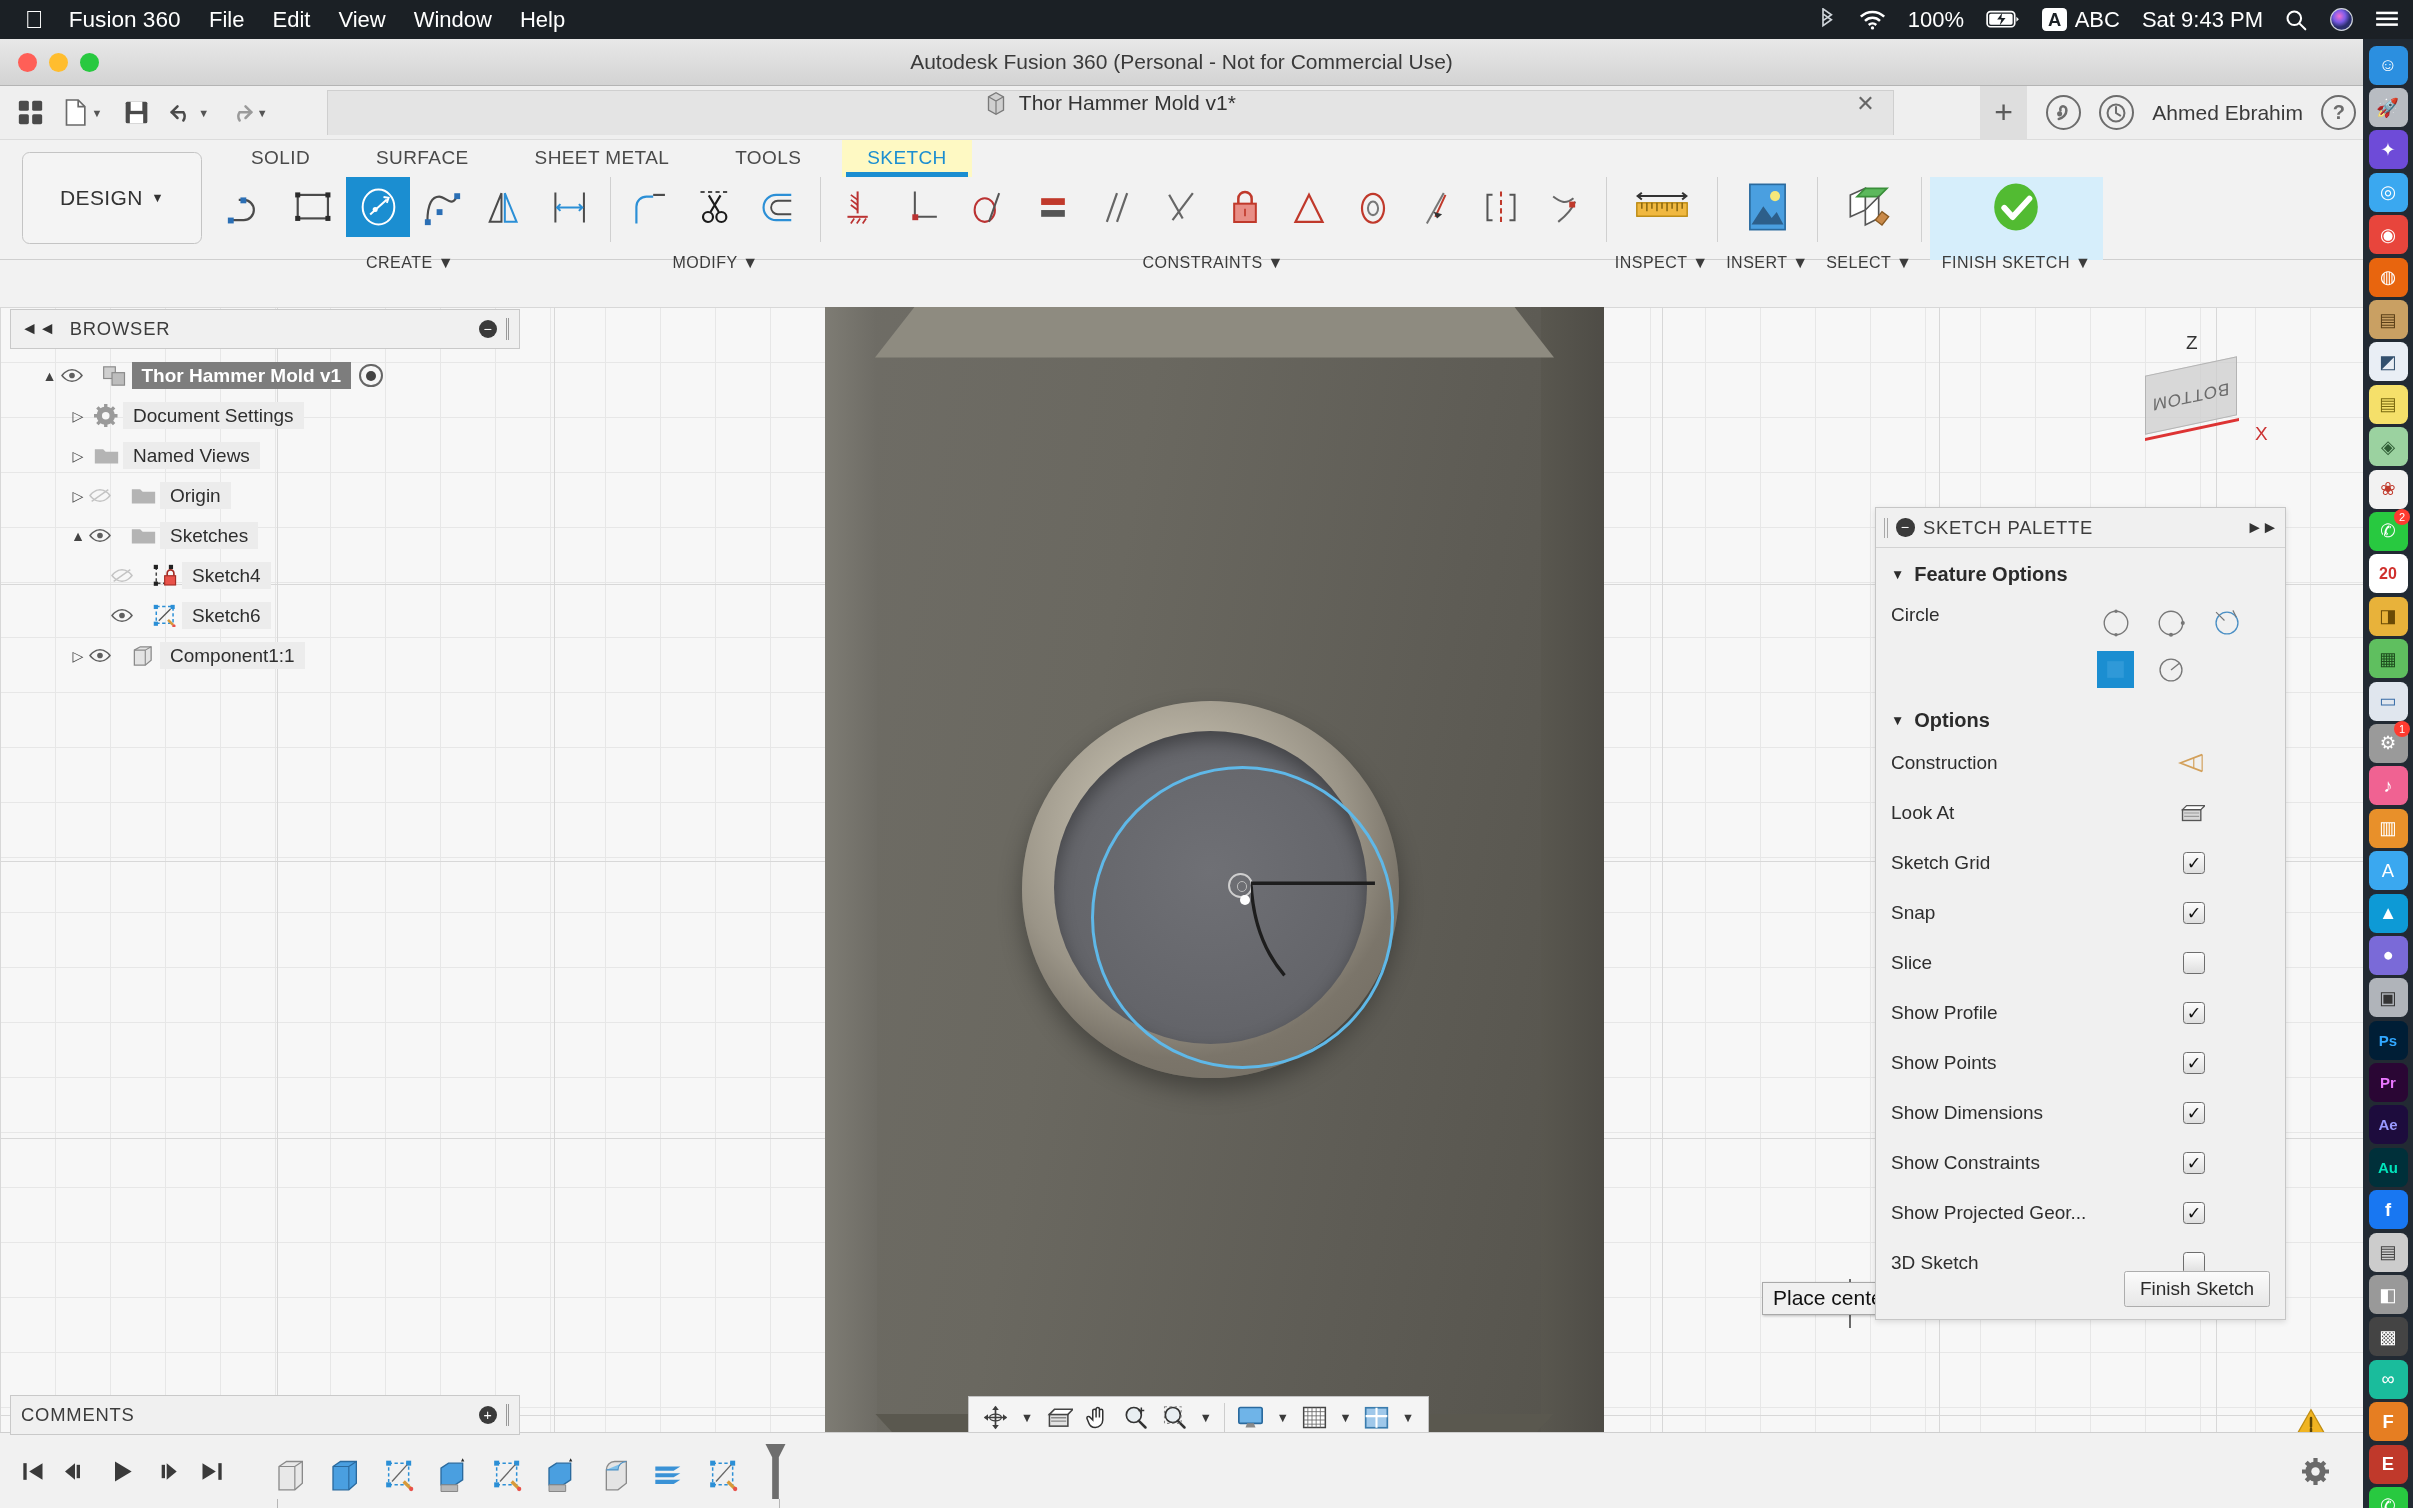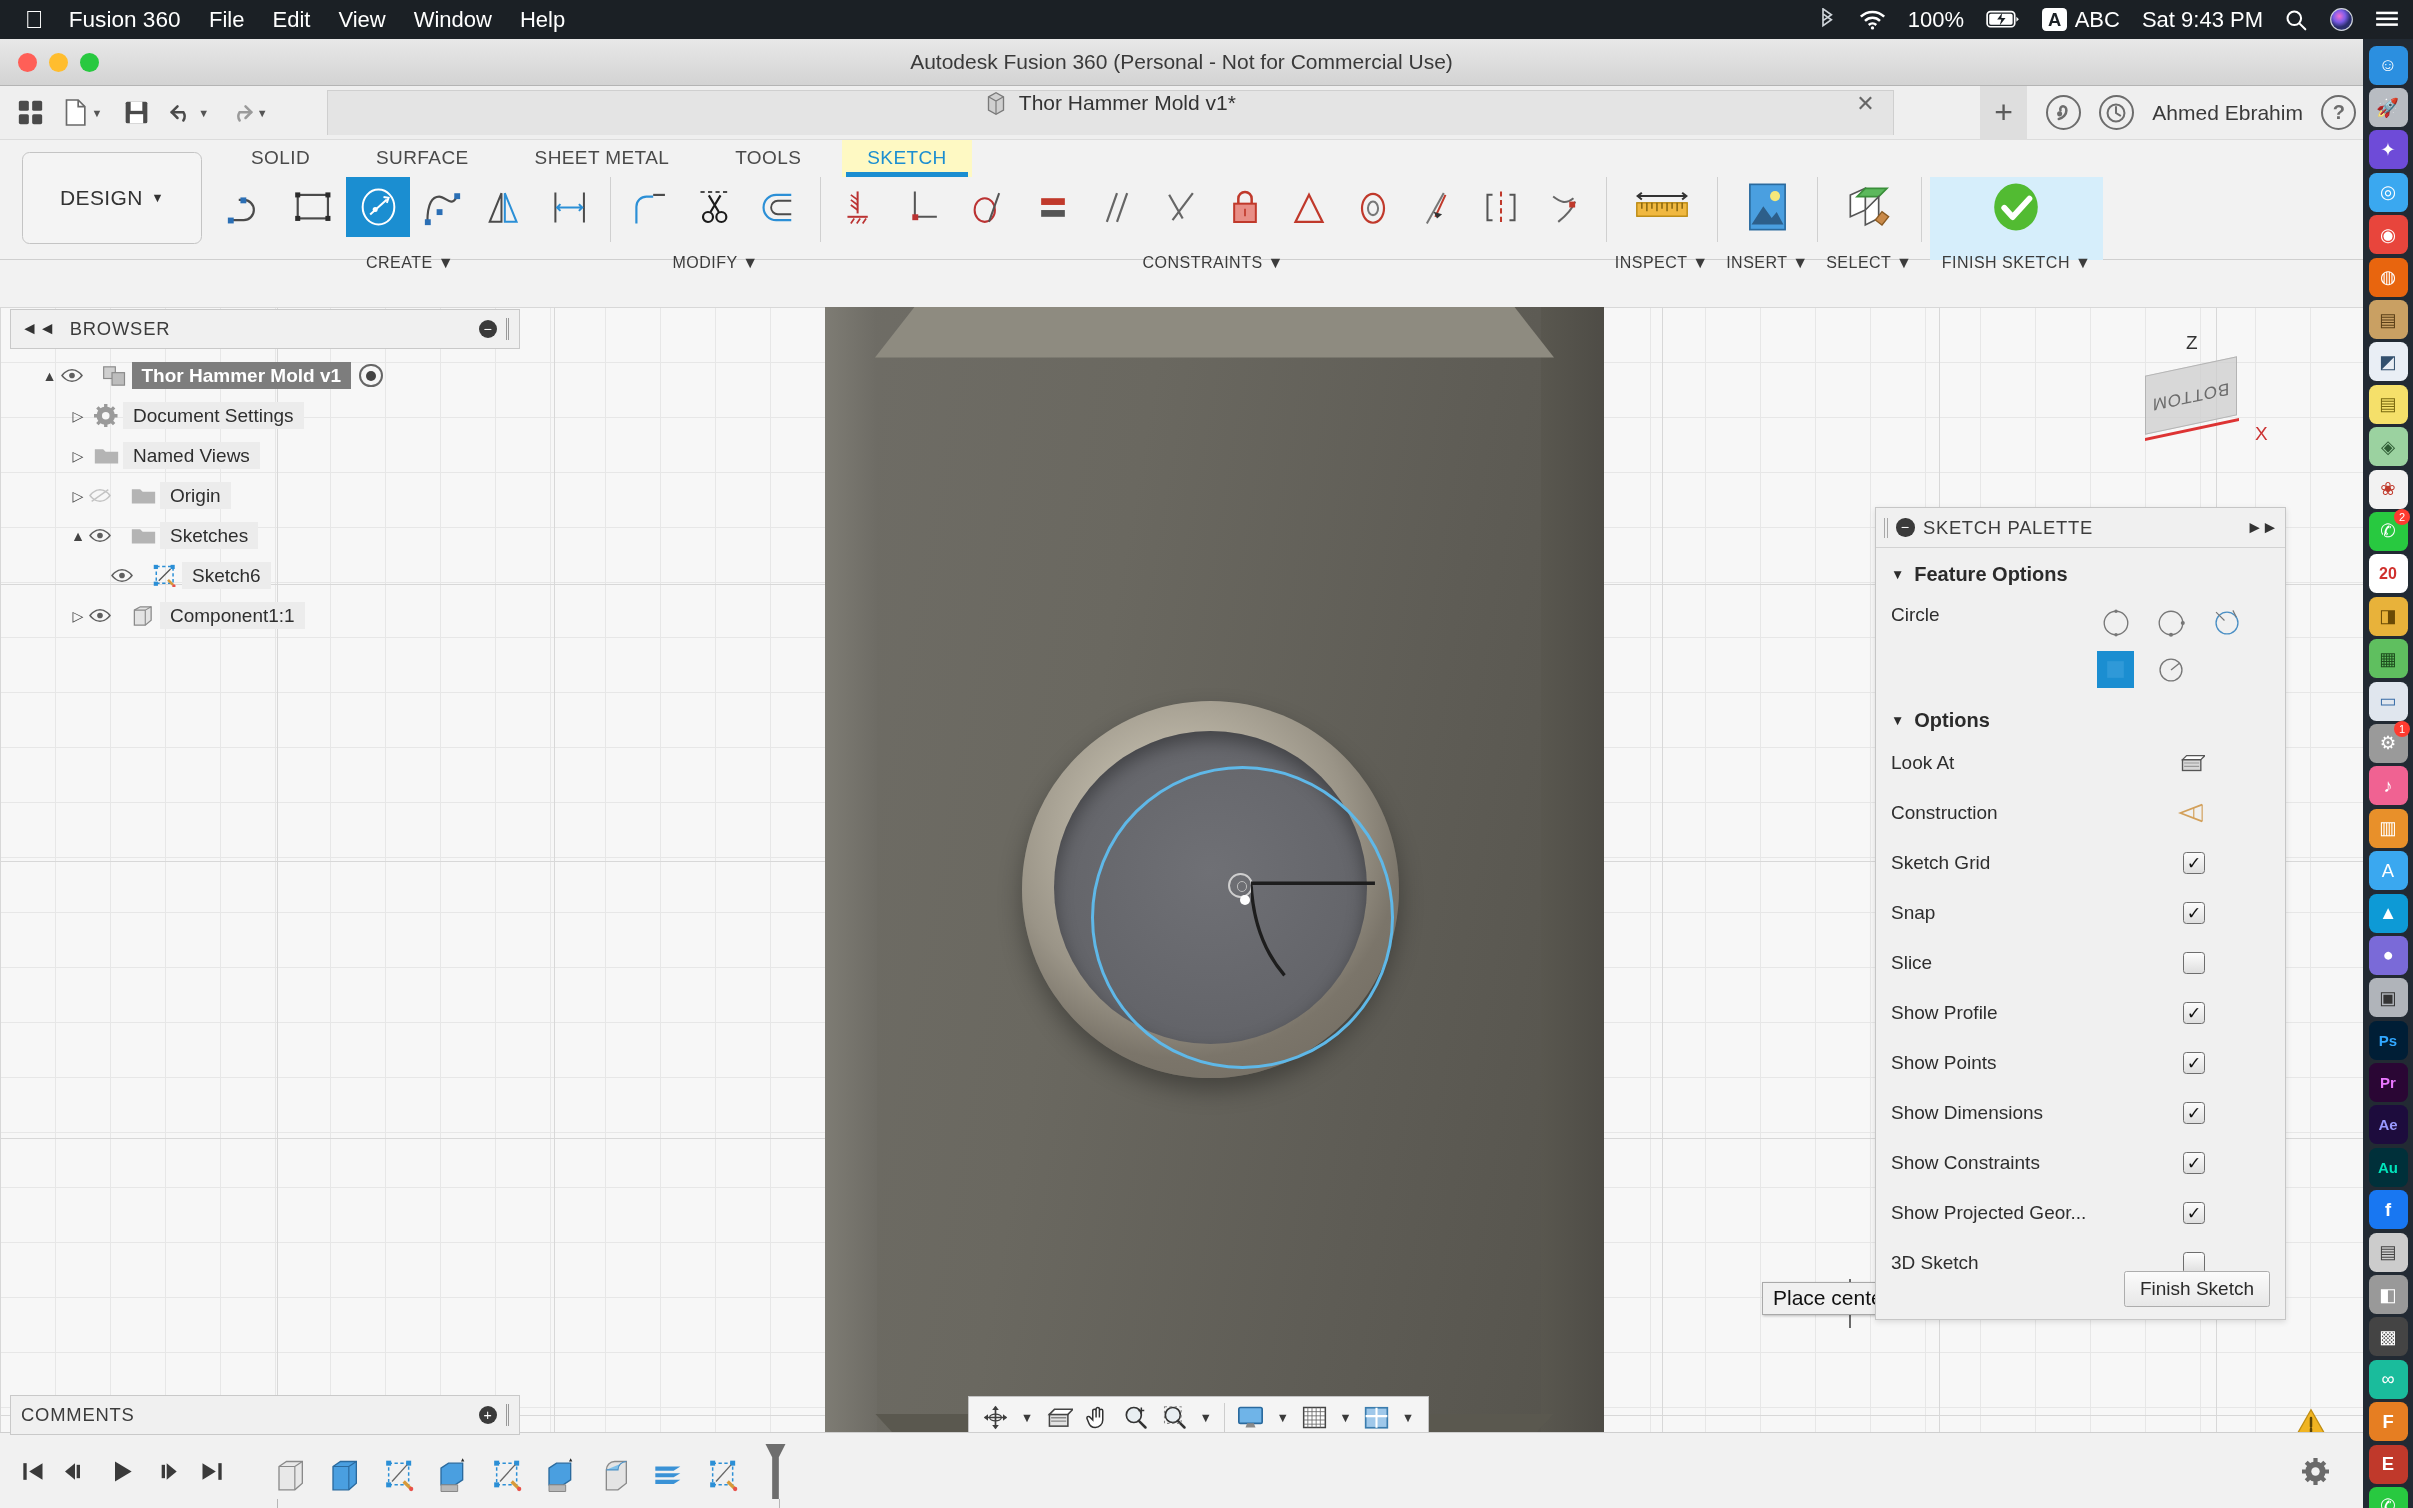--- a/index.html
+++ b/index.html
@@ -886,20 +886,39 @@
           </span>
           <span class="ticon">
             <svg width="25" height="20" viewBox="0 0 30 24">
                 <path d="M1 4h10l3 3h15v14H1z" fill="#b4b4b4"></path>
               </svg>
           </span>
           <span class="tlabel">Sketches</span>
         </div>
 
 
+        <div class="trow" style="padding-left:101px">
+          <span class="eye off">
+            <svg width="22" height="15" viewBox="0 0 26 18">
+                <path d="M1 9s5-7 12-7 12 7 12 7-5 7-12 7S1 9 1 9z" fill="none" stroke="#c4c4c4" stroke-width="1.8"></path>
+                <path d="M3 16L23 2" stroke="#c4c4c4" stroke-width="1.8"></path>
+              </svg>
+          </span>
+          <span class="ticon">
+            <svg width="27" height="23.5" viewBox="0 0 32 28">
+                <path d="M5 3v20h18" fill="none" stroke="#444" stroke-width="1.8" stroke-dasharray="4 3"></path>
+                <rect x="2" y="1" width="5" height="5" fill="#222"></rect>
+                <rect x="2" y="21" width="5" height="5" fill="#222"></rect>
+                <rect x="20" y="1" width="5" height="5" fill="#222"></rect>
+                <rect x="15" y="14" width="13" height="11" fill="#e8524a" stroke="#a62d25" stroke-width="1.4"></rect>
+                <path d="M18 14v-3a4 4 0 0 1 8 0v3" fill="none" stroke="#a62d25" stroke-width="2"></path>
+              </svg>
+          </span>
+          <span class="tlabel">Sketch4</span>
+        </div>
 
         <div class="trow" style="padding-left:101px">
           <span class="eye">
             <svg width="22" height="15" viewBox="0 0 26 18">
                 <path d="M1 9s5-7 12-7 12 7 12 7-5 7-12 7S1 9 1 9z" fill="none" stroke="#5f5f5f" stroke-width="1.8"></path>
                 <circle cx="13" cy="9" r="3.4" fill="#5f5f5f"></circle>
               </svg>
           </span>
           <span class="ticon">
             <svg width="27" height="23.5" viewBox="0 0 32 28">
@@ -988,36 +1007,36 @@
           </div>
         </div>
       </div>
 
       <div class="secthdr">
         <span class="tri">▼</span>
         <span>Options</span>
       </div>
 
       <div class="prow">
+        <span class="plabel">Construction</span>
+        <span style="margin-right:65px">
+          <svg width="28.5" height="22" viewBox="0 0 34 26">
+              <path d="M30 3L4 13l26 10" fill="none" stroke="#d3a05a" stroke-width="2"></path>
+              <path d="M30 3v20M20 7v12" stroke="#d3a05a" stroke-width="1.4"></path>
+            </svg>
+        </span>
+      </div>
+
+      <div class="prow">
         <span class="plabel">Look At</span>
         <span style="margin-right:65px">
           <svg width="25" height="22" viewBox="0 0 30 26">
               <rect x="3" y="9" width="22" height="13" fill="#d8d8d8" stroke="#555" stroke-width="1.6"></rect>
               <path d="M3 9l5-5h22l-5 5z" fill="#fff" stroke="#555" stroke-width="1.5"></path>
               <path d="M5 13h18M5 17h18" stroke="#999" stroke-width="1.4"></path>
-            </svg>
-        </span>
-      </div>
-
-      <div class="prow">
-        <span class="plabel">Construction</span>
-        <span style="margin-right:65px">
-          <svg width="28.5" height="22" viewBox="0 0 34 26">
-              <path d="M30 3L4 13l26 10" fill="none" stroke="#d3a05a" stroke-width="2"></path>
-              <path d="M30 3v20M20 7v12" stroke="#d3a05a" stroke-width="1.4"></path>
             </svg>
         </span>
       </div>
 
       <div class="prow">
         <span class="plabel">Sketch Grid</span>
         <span class="chk">✓</span>
       </div>
 
       <div class="prow">

